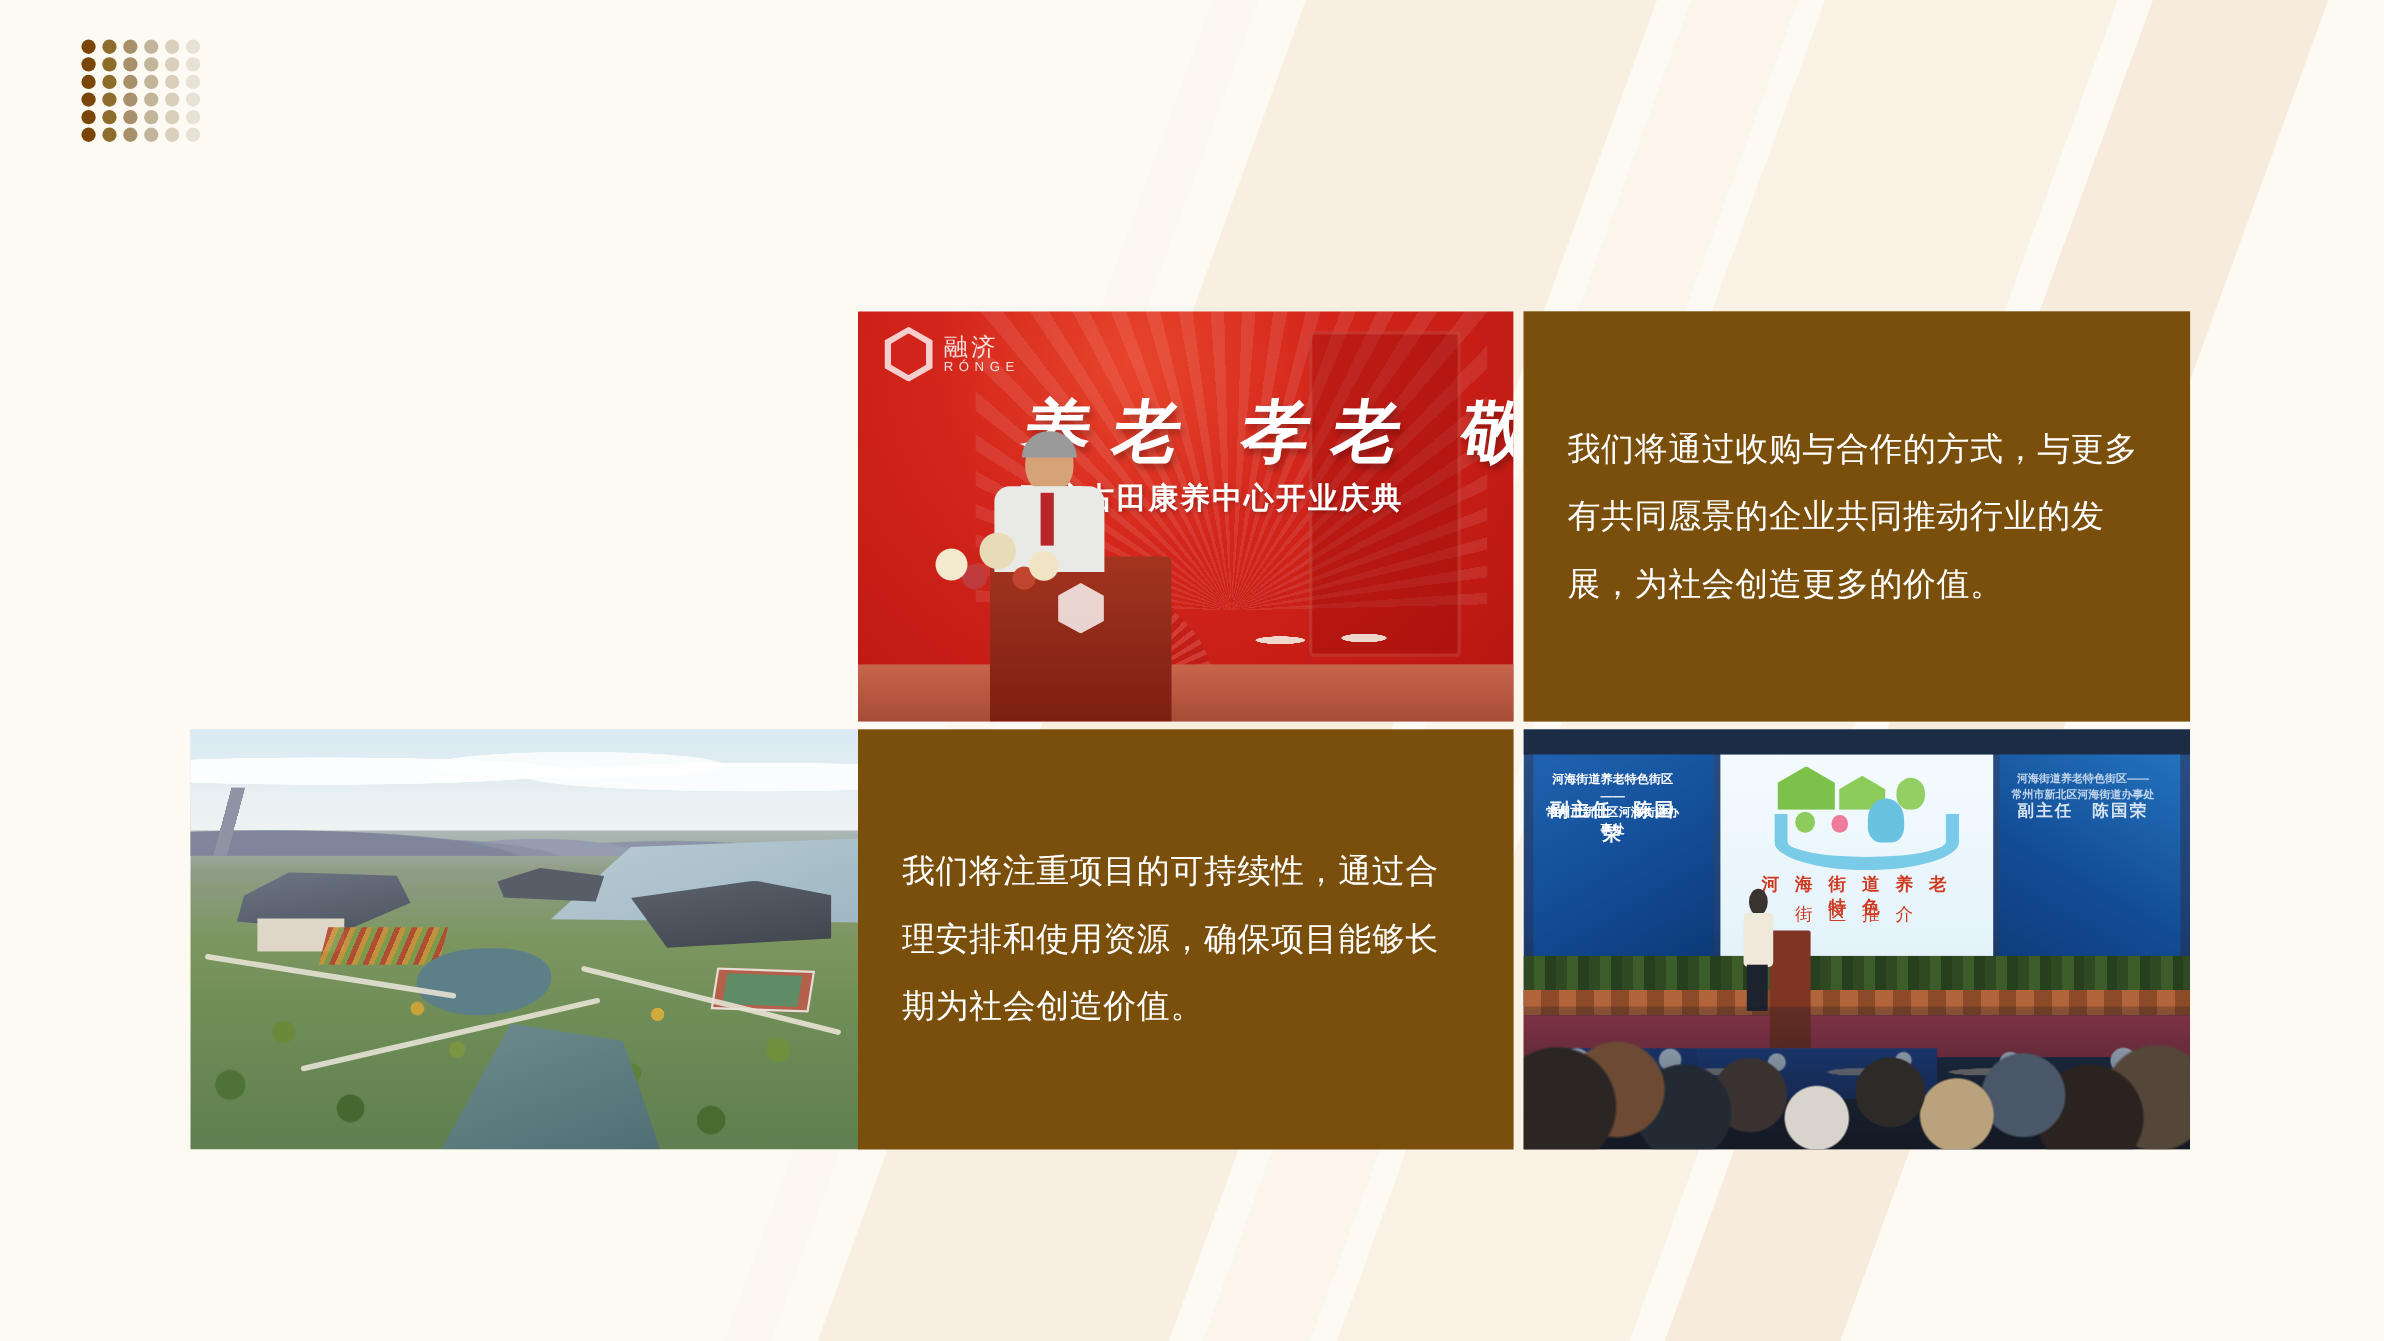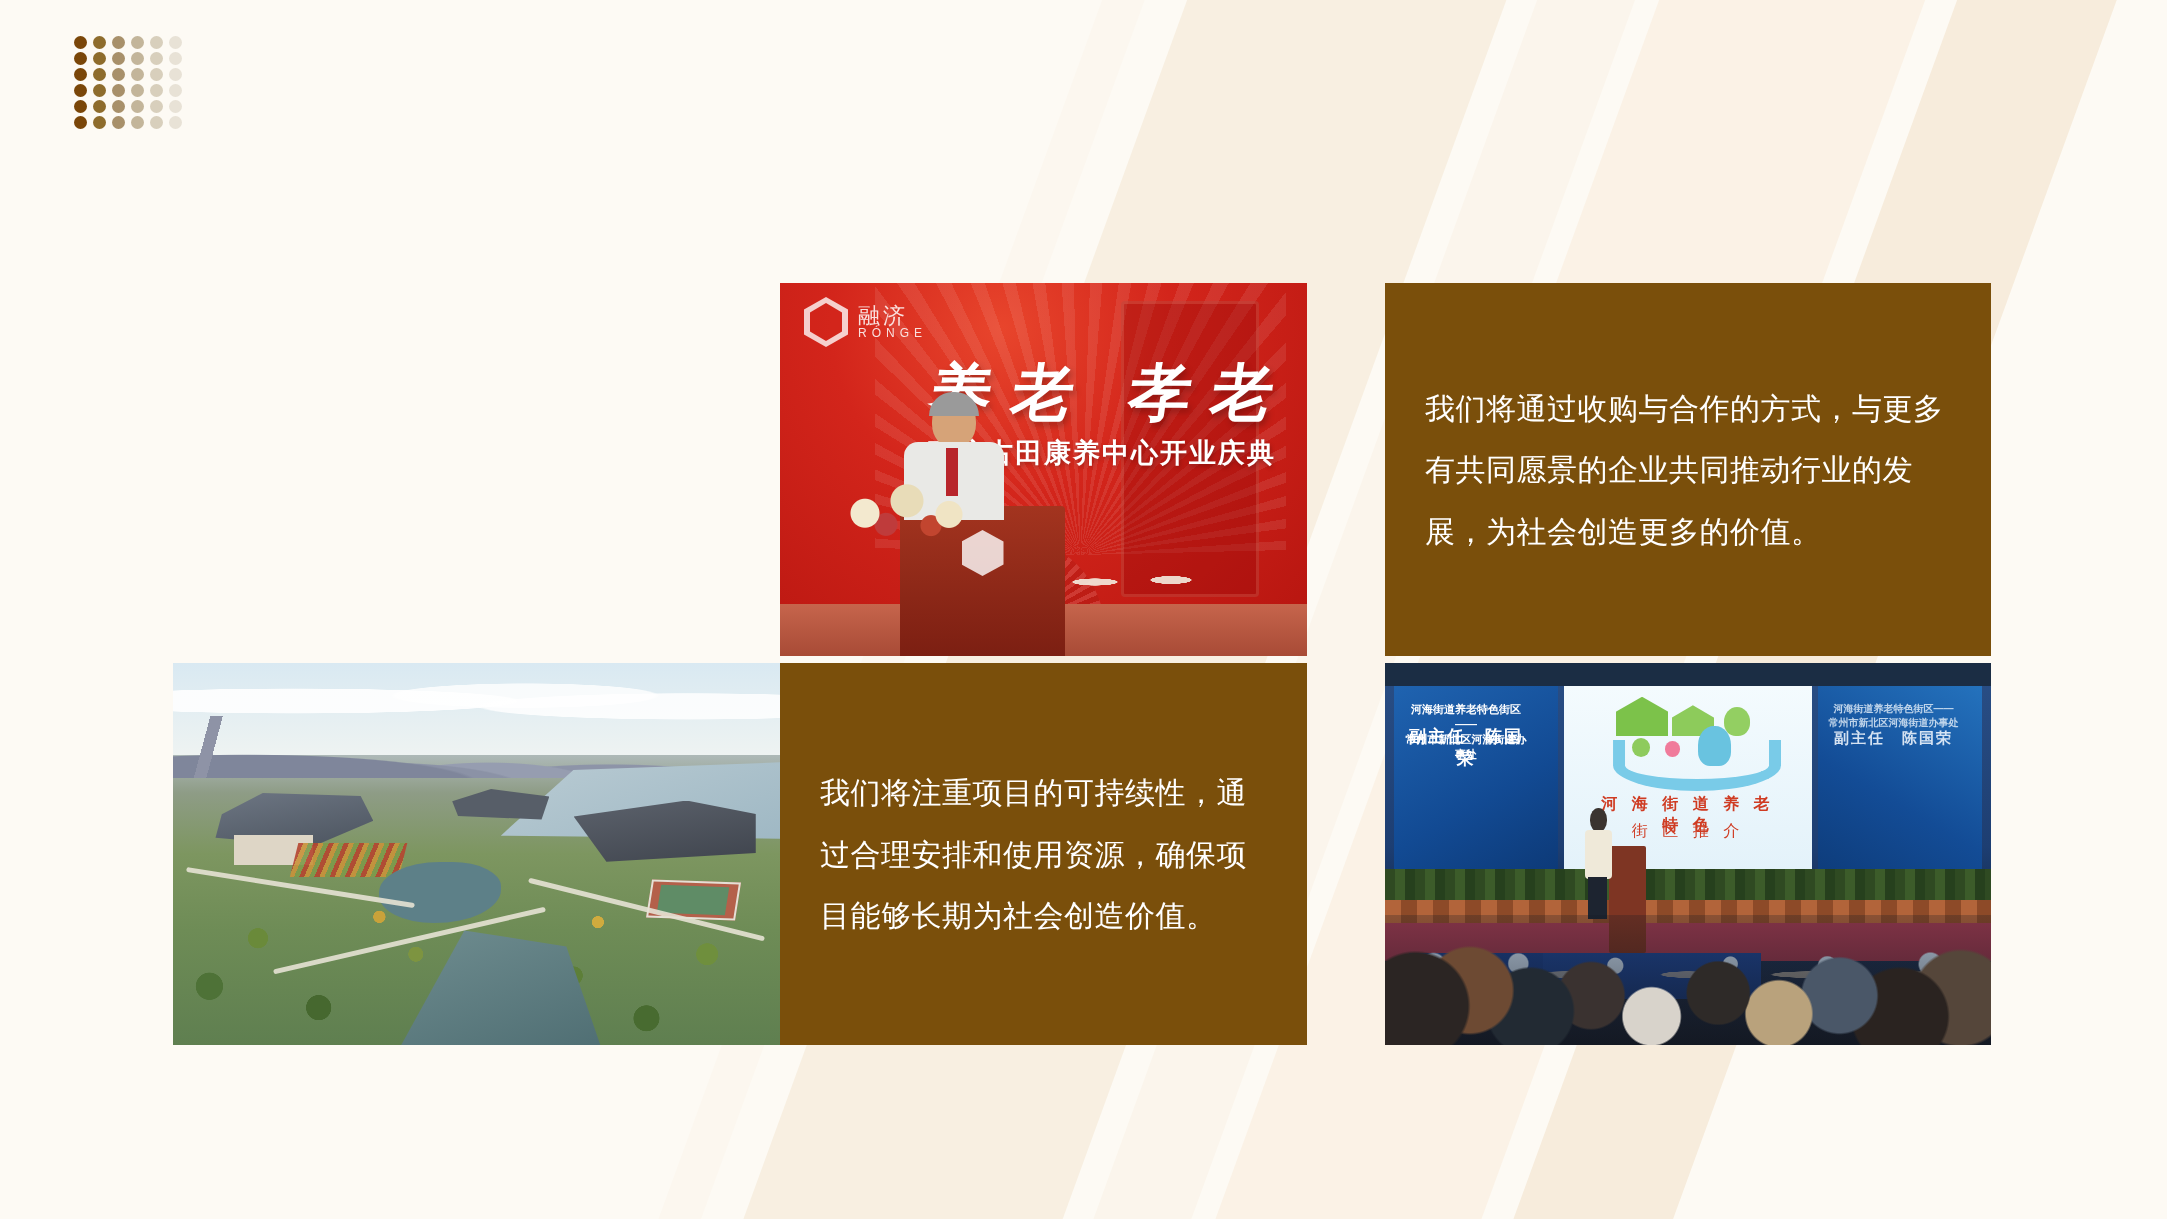--- a/index.html
+++ b/index.html
@@ -37,21 +37,21 @@
   
   #board{position:absolute;left:173px;top:283px;width:1818px;height:762px;z-index:4;}
 
   .cell{position:absolute;overflow:hidden;}
   .brown{background:#7a4f0b;}
   .r1{top:0;height:373px;}
   .r2{top:380px;height:382px;}
 
   
   .col1{left:0;width:607px;}
-  .col2{left:607px;width:527px;}
+  .col2{left:607px;width:596px;}
   .col3{left:1212px;width:606px;}
 
   .cardtext{
     color:#ffffff;
     font-size:30px;
     line-height:2.05;
     padding:0 40px;
     box-sizing:border-box;
     width:100%;
     position:absolute;

